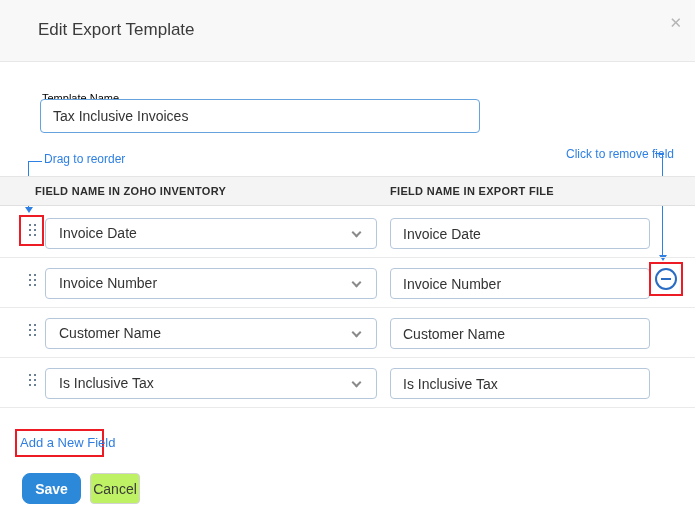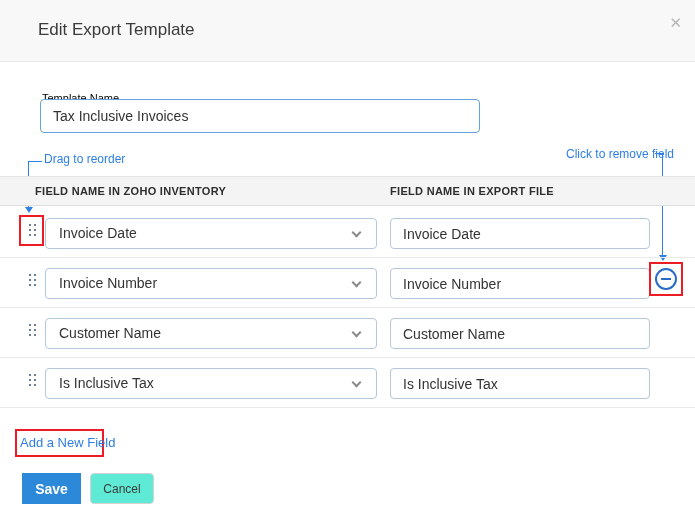--- a/index.html
+++ b/index.html
@@ -90,28 +90,28 @@
   .remove-btn i {
     position:absolute; left:4px; top:8px; width:10px; height:2px; background:#2a6cc4;
   }
   
   .add-link {
     position:absolute; left:20px; top:435px; font-size:13px; color:#2f7de1;
     text-decoration:none; cursor:pointer;
   }
   .btn-save {
     position:absolute; left:22px; top:473px; width:59px; height:31px;
-    background:#2c88d9; border:1px solid #2c88d9; border-radius:0;
+    background:#2c88d9; border:1px solid #2c88d9; border-radius:8px;
     color:#fff; font-size:14px; font-weight:bold; cursor:pointer;
     font-family:"Liberation Sans", sans-serif;
   }
   .btn-cancel {
-    position:absolute; left:90px; top:473px; width:64px; height:31px;
-    background:#5eead4; border:1px solid #d2d2d2; border-radius:4px;
-    color:#3b3b3b; font-size:12px; cursor:pointer;
+    position:absolute; left:90px; top:473px; width:50px; height:31px;
+    background:#bef264; border:1px solid #d2d2d2; border-radius:4px;
+    color:#3b3b3b; font-size:14px; cursor:pointer;
     font-family:"Liberation Sans", sans-serif;
   }
 </style>
 </head>
 <body>
 
 <div class="canvas">
 
   <div class="dlg-header">
     <div class="dlg-title">Edit Export Template</div>

